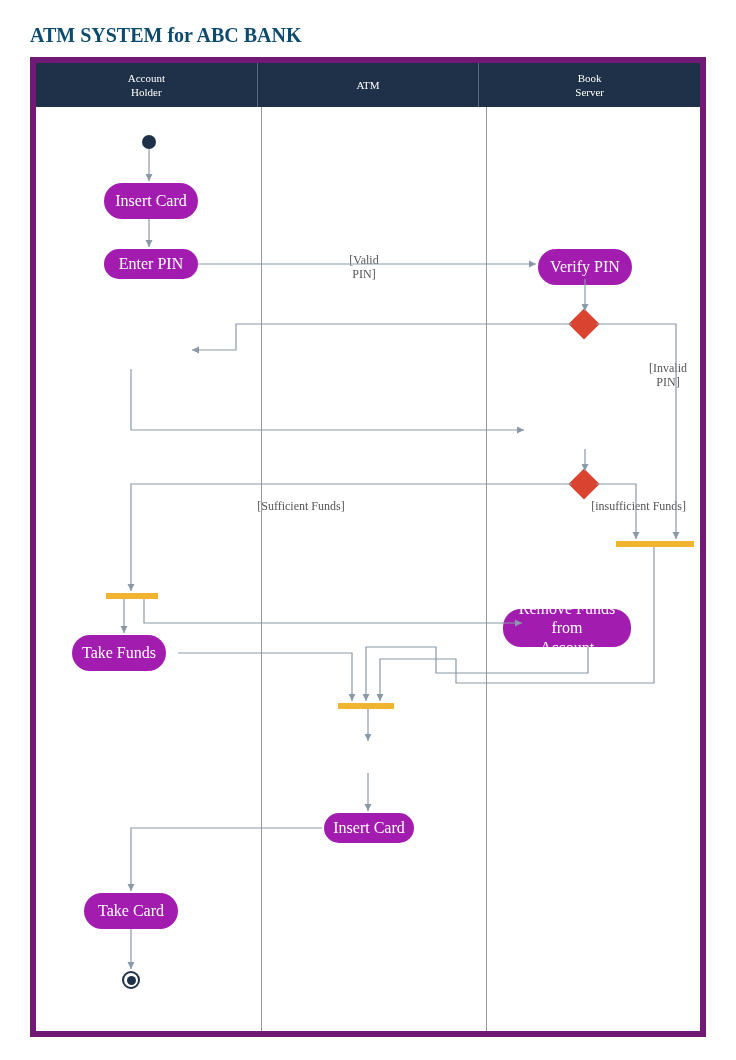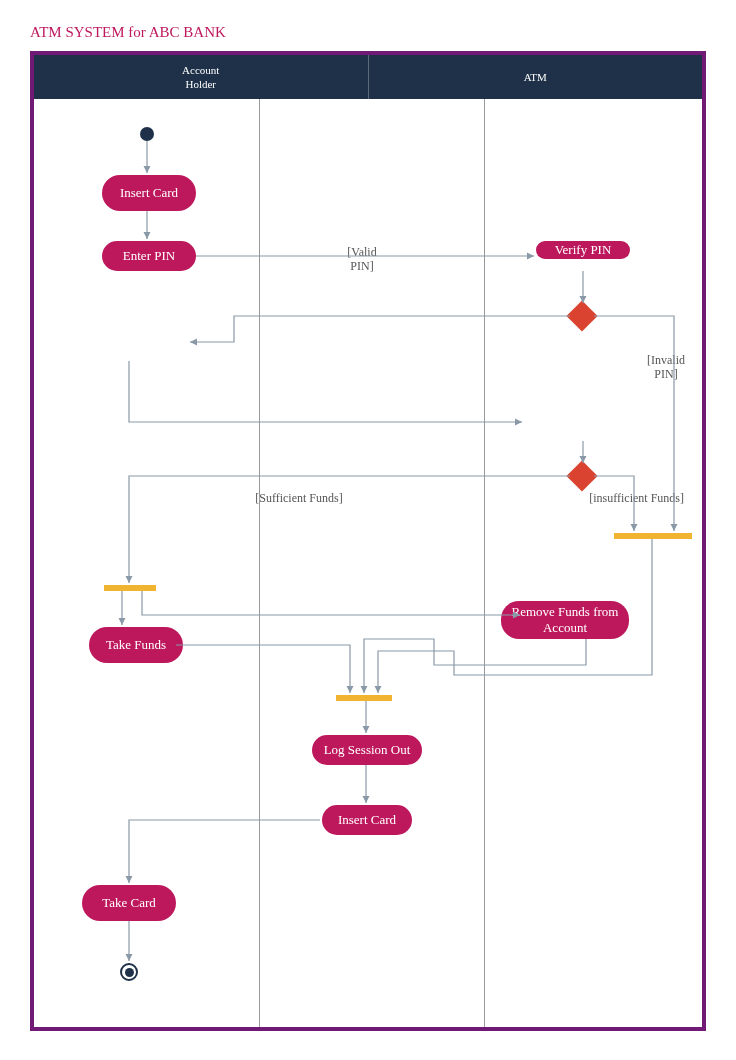--- a/index.html
+++ b/index.html
@@ -1,54 +1,54 @@
 <!DOCTYPE html>
 <html><head>
 <meta charset="utf-8">
 <style>
   * { box-sizing: border-box; margin: 0; padding: 0; }
   body { font-family: Georgia, 'Times New Roman', serif; background: #fff; width: 736px; }
   .page { width: 736px; height: 1060px; position: relative; padding: 24px 30px; }
-  .title { font-size: 15px; font-weight: normal; color: #be185d; margin-bottom: 10px; font-family: Georgia, serif; }
-  .diagram { position: relative; width: 676px; height: 980px; border: 4px solid #701a75; }
+  .title { font-size: 20px; font-weight: bold; color: #0c4a6e; margin-bottom: 10px; font-family: Georgia, serif; }
+  .diagram { position: relative; width: 676px; height: 980px; border: 6px solid #701a75; }
   .header-row { position: absolute; top: 0; left: 0; right: 0; height: 44px; background: #1f3148; display: flex; }
   .lane-header { flex: 1; color: #fff; font-size: 11px; text-align: center; display: flex; flex-direction: column; justify-content: center; border-right: 1px solid #5a6a7a; line-height: 1.3; }
   .lane-header:last-child { border-right: none; }
   .lane-divider { position: absolute; top: 44px; bottom: 0; width: 1px; background: #999; }
-  .activity { position: absolute; background: #be185d; color: #fff; font-size: 13px; text-align: center; border-radius: 18px; display: flex; align-items: center; justify-content: center; padding: 4px 8px; line-height: 1.2; }
+  .activity { position: absolute; background: #a21caf; color: #fff; font-size: 16px; text-align: center; border-radius: 18px; display: flex; align-items: center; justify-content: center; padding: 4px 8px; line-height: 1.2; }
   .decision { position: absolute; width: 22px; height: 22px; background: #d9432f; transform: rotate(45deg); }
   .start-node { position: absolute; width: 14px; height: 14px; background: #1f3148; border-radius: 50%; }
   .end-node { position: absolute; width: 18px; height: 18px; border: 2.5px solid #1f3148; border-radius: 50%; display:flex; align-items:center; justify-content:center; }
   .end-node::after { content:''; width: 9px; height: 9px; background:#1f3148; border-radius:50%; }
   .sync-bar { position: absolute; height: 6px; background: #f0b430; }
   .edge-label { position: absolute; font-size: 12px; color: #555; text-align: center; line-height: 1.2; }
   svg.arrows { position: absolute; top: 0; left: 0; width: 100%; height: 100%; pointer-events: none; }
 </style>
 </head>
 <body>
 
 <div class="page">
   <div class="title">ATM SYSTEM for ABC BANK</div>
   <div class="diagram">
 
     <div class="header-row">
       <div class="lane-header">Account<br>Holder</div>
       <div class="lane-header">ATM</div>
+      <div class="lane-header">Book<br>Server</div>
     </div>
     <div class="lane-divider" style="left:225px;"></div>
     <div class="lane-divider" style="left:450px;"></div>
 
     <div class="start-node" style="left:106px; top:72px;"></div>
 
     <div class="activity" style="left:68px; top:120px; width:94px; height:36px;">Insert Card</div>
     <div class="activity" style="left:68px; top:186px; width:94px; height:30px;">Enter PIN</div>
-    <div class="activity" style="left:502px; top:186px; width:94px; height:18px;">Verify PIN</div>
+    <div class="activity" style="left:502px; top:186px; width:94px; height:36px;">Verify PIN</div>
     <div class="activity" style="left:467px; top:546px; width:128px; height:38px;">Remove Funds from<br>Account</div>
-    <div class="activity" style="left:55px; top:572px; width:94px; height:36px;">Take Funds</div>
-    <div class="activity" style="left:278px; top:680px; width:110px; height:30px;">Log Session Out</div>
+    <div class="activity" style="left:36px; top:572px; width:94px; height:36px;">Take Funds</div>
     <div class="activity" style="left:288px; top:750px; width:90px; height:30px;">Insert Card</div>
     <div class="activity" style="left:48px; top:830px; width:94px; height:36px;">Take Card</div>
 
     <div class="decision" style="left:537px; top:250px;"></div>
     <div class="decision" style="left:537px; top:410px;"></div>
 
     <div class="sync-bar" style="left:70px; top:530px; width:52px;"></div>
     <div class="sync-bar" style="left:580px; top:478px; width:78px;"></div>
     <div class="sync-bar" style="left:302px; top:640px; width:56px;"></div>
 

